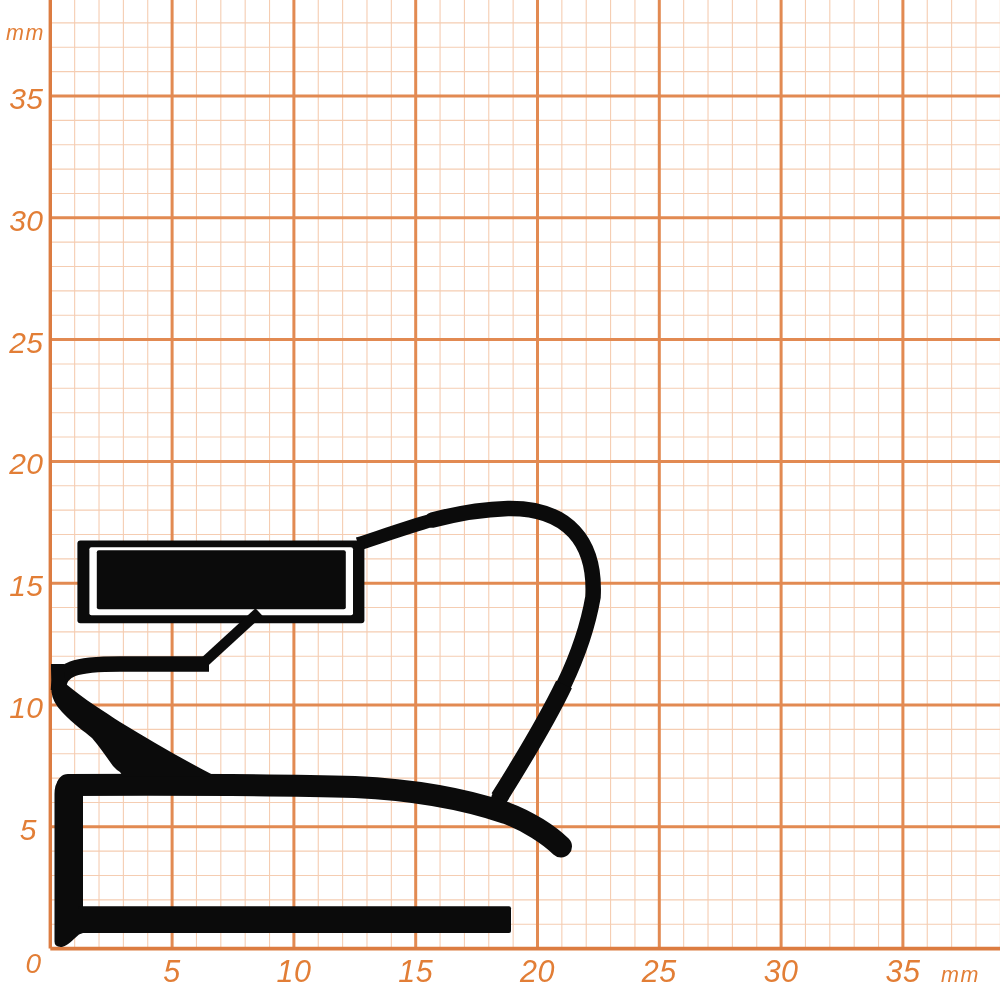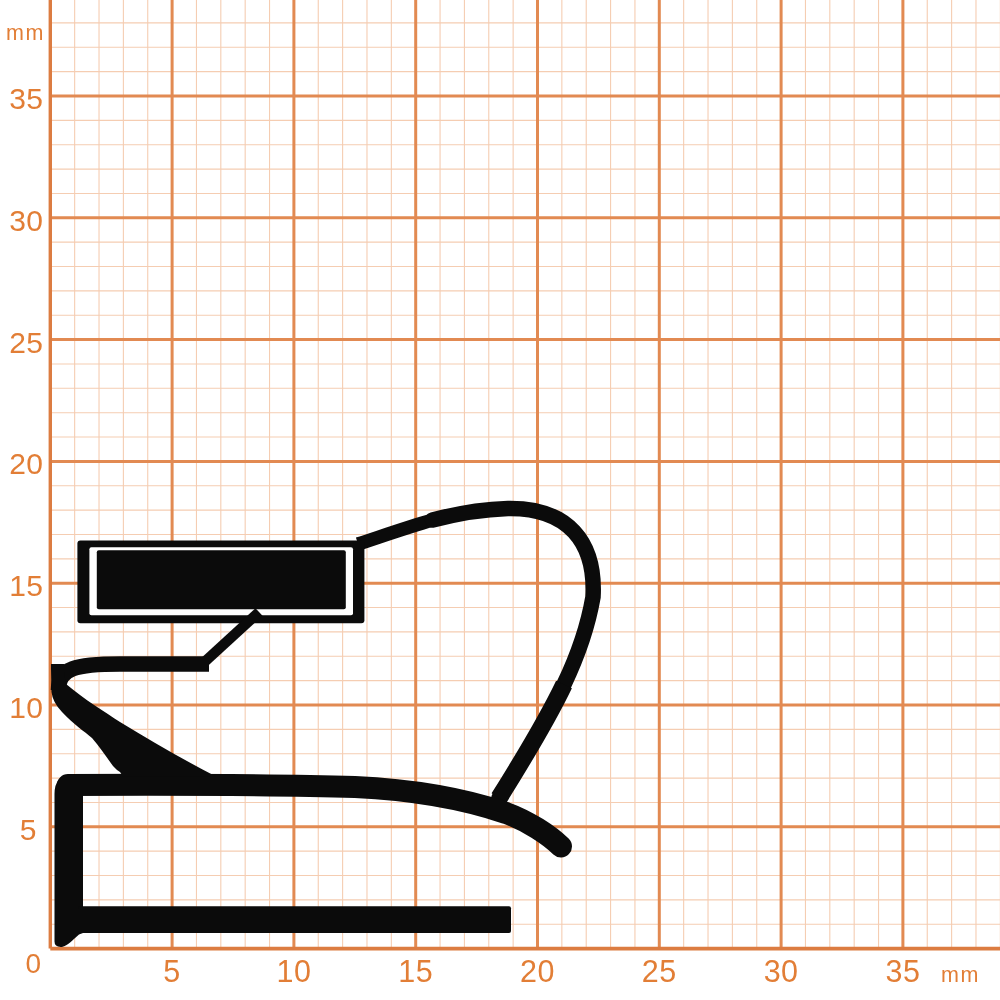--- a/index.html
+++ b/index.html
@@ -1,14 +1,14 @@
 <!DOCTYPE html>
 <html><head><meta charset="utf-8"><style>
 html,body{margin:0;padding:0;background:#ffffff;}
-.wrap{width:1000px;height:1000px;position:relative;overflow:hidden;background:#ffffff;}
+.wrap{width:1000px;height:1000px;position:relative;overflow:hidden;background:#ffffff;font-style:italic;}
 text{font-family:"Liberation Sans",sans-serif;fill:#e27e36;}
 </style></head><body>
 <div class="wrap">
 <svg width="1000" height="1000" viewBox="0 0 1000 1000">
 
 <path d="M74.66 0 V948.6 M99.02 0 V948.6 M123.38 0 V948.6 M147.74 0 V948.6 M196.46 0 V948.6 M220.82 0 V948.6 M245.18 0 V948.6 M269.54 0 V948.6 M318.26 0 V948.6 M342.62 0 V948.6 M366.98 0 V948.6 M391.34 0 V948.6 M440.06 0 V948.6 M464.42 0 V948.6 M488.78 0 V948.6 M513.14 0 V948.6 M561.86 0 V948.6 M586.22 0 V948.6 M610.58 0 V948.6 M634.94 0 V948.6 M683.66 0 V948.6 M708.02 0 V948.6 M732.38 0 V948.6 M756.74 0 V948.6 M805.46 0 V948.6 M829.82 0 V948.6 M854.18 0 V948.6 M878.54 0 V948.6 M927.26 0 V948.6 M951.62 0 V948.6 M975.98 0 V948.6 M1000.34 0 V948.6 M50.3 924.24 H1000 M50.3 899.88 H1000 M50.3 875.52 H1000 M50.3 851.16 H1000 M50.3 802.44 H1000 M50.3 778.08 H1000 M50.3 753.72 H1000 M50.3 729.36 H1000 M50.3 680.64 H1000 M50.3 656.28 H1000 M50.3 631.92 H1000 M50.3 607.56 H1000 M50.3 558.84 H1000 M50.3 534.48 H1000 M50.3 510.12 H1000 M50.3 485.76 H1000 M50.3 437.04 H1000 M50.3 412.68 H1000 M50.3 388.32 H1000 M50.3 363.96 H1000 M50.3 315.24 H1000 M50.3 290.88 H1000 M50.3 266.52 H1000 M50.3 242.16 H1000 M50.3 193.44 H1000 M50.3 169.08 H1000 M50.3 144.72 H1000 M50.3 120.36 H1000 M50.3 71.64 H1000 M50.3 47.28 H1000 M50.3 22.92 H1000" stroke="#f5cdb2" stroke-width="1.1" fill="none"></path>
 
 <path d="M172.10 0 V948.6 M293.90 0 V948.6 M415.70 0 V948.6 M537.50 0 V948.6 M659.30 0 V948.6 M781.10 0 V948.6 M902.90 0 V948.6 M50.3 826.80 H1000 M50.3 705.00 H1000 M50.3 583.20 H1000 M50.3 461.40 H1000 M50.3 339.60 H1000 M50.3 217.80 H1000 M50.3 96.00 H1000" stroke="#e28a52" stroke-width="3" fill="none"></path>
 
 <line x1="50.3" y1="0" x2="50.3" y2="948.6" stroke="#dc7c41" stroke-width="3.4"></line>

